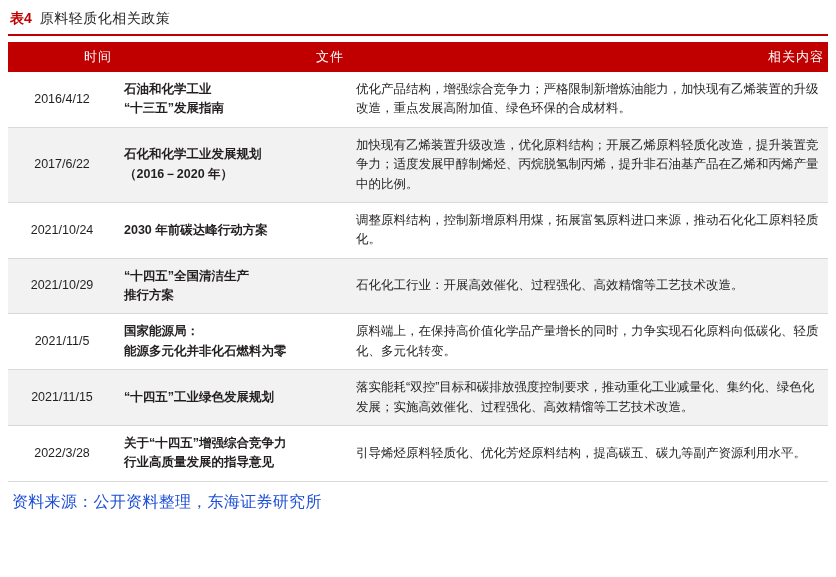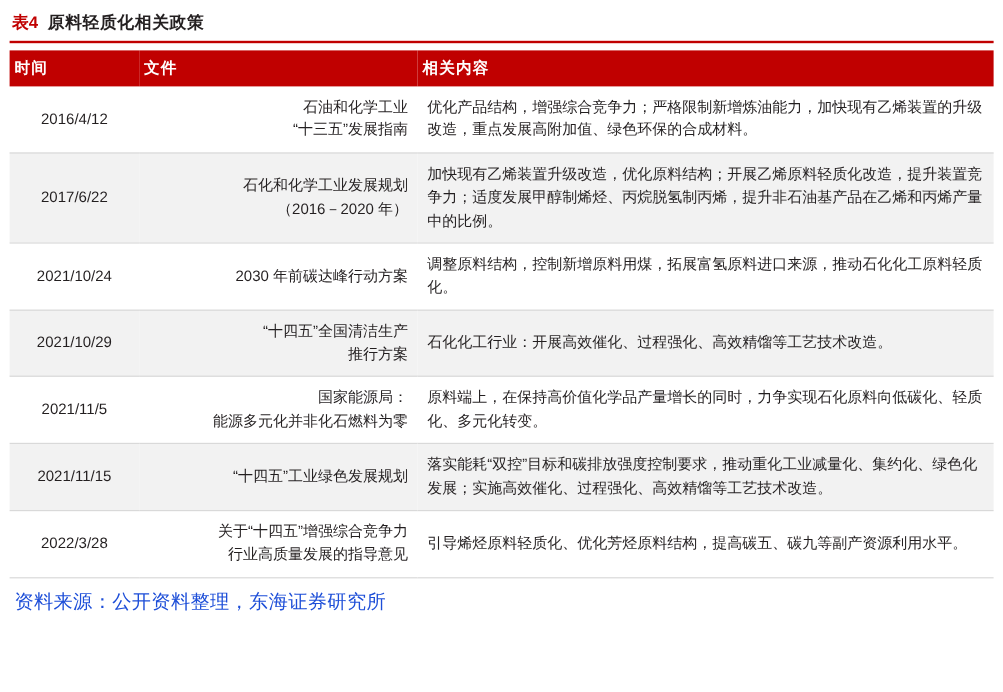--- a/index.html
+++ b/index.html
@@ -29,55 +29,56 @@
     border-bottom: 2px solid #c00000;
   }
   .title-num {
     font-size: 14px;
     font-weight: bold;
     color: #c00000;
     letter-spacing: 0;
   }
   .title-text {
     font-size: 14px;
-    font-weight: bold;
+    font-weight: normal;
     color: #231f20;
     letter-spacing: 0.5px;
   }
   table.policy {
     width: 820px;
     border-collapse: collapse;
     table-layout: fixed;
     margin-top: 6px;
   }
   table.policy th {
     background: #c00000;
     color: #ffffff;
     font-size: 13px;
-    font-weight: bold;
-    text-align: left;
+    font-weight: normal;
+    text-align: right;
     padding: 6px 4px;
     border: none;
     letter-spacing: 1px;
   }
   table.policy td {
     border-bottom: 1px solid #d9d9d9;
     font-size: 12.5px;
     line-height: 1.55;
     padding: 8px 8px;
     vertical-align: middle;
     color: #231f20;
   }
   td.c-time {
     text-align: center;
     width: 108px;
   }
   td.c-doc {
-    text-align: right;
+    text-align: left;
     width: 232px;
+    font-weight: bold;
   }
   td.c-content {
     text-align: left;
     width: 480px;
   }
   .col-time { width: 108px; }
   .col-doc { width: 232px; }
   .col-content { width: 480px; }
   tr.row-alt td {
     background: #f2f2f2;

